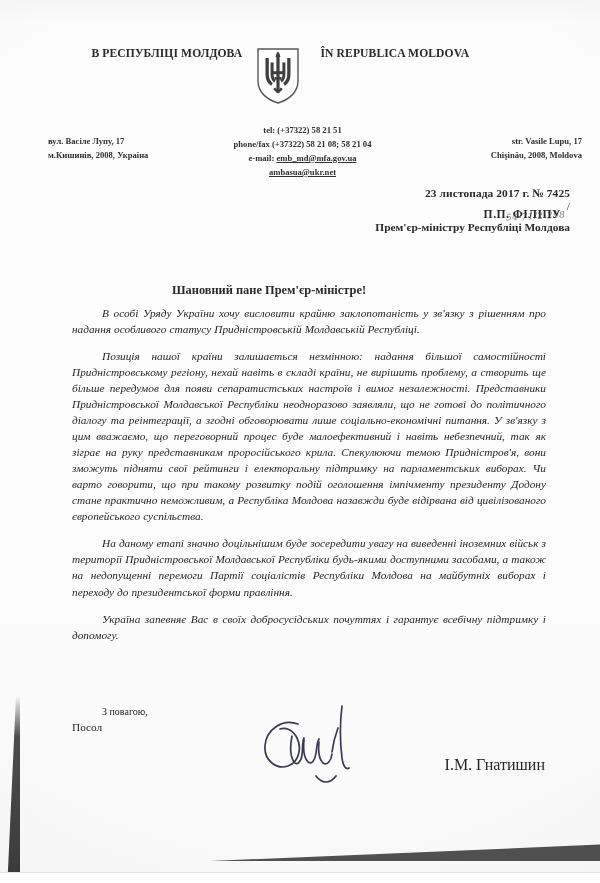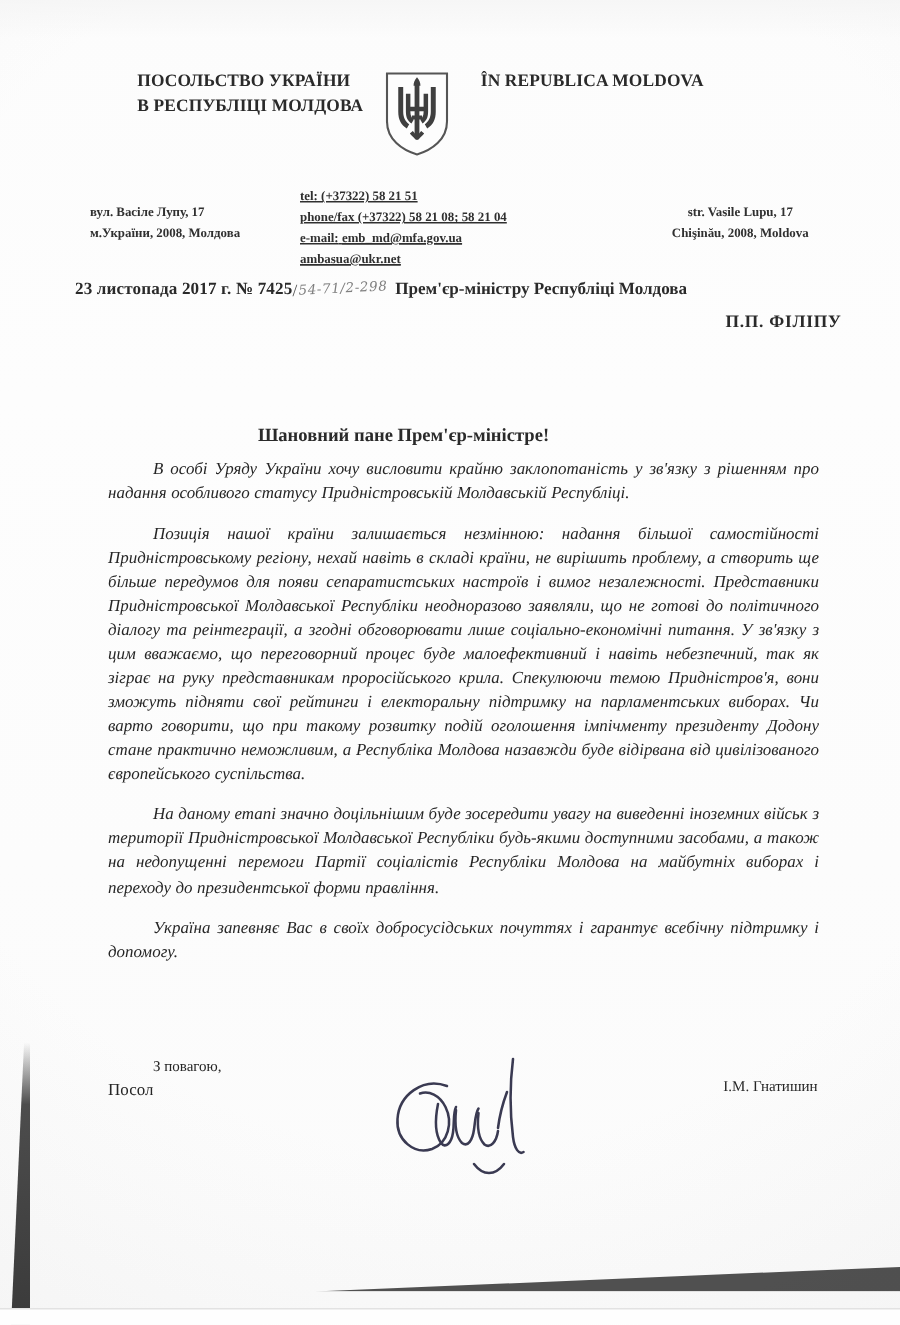--- a/index.html
+++ b/index.html
@@ -77,53 +77,54 @@
   }
   .contact-col {
     font-size: 8.6px;
     font-weight: bold;
     line-height: 1.62;
     color: #303030;
   }
   .contact-left {
     width: 200px;
     text-align: left;
-    padding-left: 60px;
+    padding-left: 48px;
     padding-top: 11px;
     box-sizing: border-box;
   }
   .contact-mid {
     width: 205px;
-    box-sizing: border-box;
-    text-decoration: underline;
+    text-align: center;
+    box-sizing: border-box;
   }
   .contact-right {
     width: 195px;
-    text-align: center;
+    text-align: right;
     padding-top: 11px;
     padding-right: 18px;
     box-sizing: border-box;
   }
   .contact-mid .email-link {
     text-decoration: underline;
     color: #303030;
   }
 
   
   .ref-row {
     position: absolute;
-    left: 50px;
+    left: 60px;
     top: 187px;
     width: 510px;
     font-size: 11.4px;
     font-weight: bold;
     color: #2a2a2a;
     display: flex;
-    align-items: center;
+    align-items: flex-end;
     white-space: nowrap;
+    flex-direction: column;
   }
   .ref-date { letter-spacing: 0.1px; }
   .ref-hand {
     display: inline-block;
     margin: 0 5px 0 1px;
     font-family: "DejaVu Serif", serif;
     font-style: italic;
     font-weight: normal;
     font-size: 9px;
     color: #6a6a6a;
@@ -192,22 +193,22 @@
   .sig-title {
     position: absolute;
     left: 72px;
     top: 721px;
     font-size: 11.3px;
     color: #262626;
   }
   .sig-name {
     position: absolute;
     right: 55px;
-    top: 719px;
-    font-size: 10px;
+    top: 756px;
+    font-size: 16px;
     color: #262626;
   }
   .signature-mark {
     position: absolute;
     left: 256px;
     top: 700px;
     width: 145px;
     height: 92px;
     pointer-events: none;
   }
@@ -256,21 +257,20 @@
 <body>
 
 <div class="page">
 
   <div class="paper-tone"></div>
   <div class="edge-top-fade"></div>
 
   <div class="letterhead">
 
     <div class="lh-left">
-      <div>ПОСОЛЬСТВО УКРАЇНИ</div>
       <div>В РЕСПУБЛІЦІ МОЛДОВА</div>
     </div>
 
     <div class="lh-emblem">
       <svg class="emblem-svg" width="44" height="58" viewBox="0 0 44 58" aria-hidden="true">
         <path d="M2 2 H42 V34 C42 46 32 53 22 56 C12 53 2 46 2 34 Z" fill="#fdfdfd" stroke="#555" stroke-width="1.4"></path>
         <g fill="#3f3f3f">
           <rect x="20.4" y="9" width="3.2" height="37" rx="1"></rect>
           <path d="M9.5 11 h3.3 v16.5 c0 4 1.6 6.6 4 8.4 l-1.6 2.8 c-3.8-2.4-5.7-6-5.7-11.2 Z"></path>
           <path d="M31.2 11 h3.3 v16.5 c0 5.2-1.9 8.8-5.7 11.2 l-1.6-2.8 c2.4-1.8 4-4.4 4-8.4 Z"></path>
@@ -286,21 +286,21 @@
 
     <div class="lh-right">
       <div>ÎN REPUBLICA MOLDOVA</div>
     </div>
   </div>
 
   <div class="contact-bar">
 
     <div class="contact-col contact-left">
       <div>вул. Васіле Лупу, 17</div>
-      <div>м.України, 2008, Молдова</div>
+      <div>м.Кишинів, 2008, Україна</div>
     </div>
 
     <div class="contact-col contact-mid">
       <div>tel: (+37322) 58 21 51</div>
       <div>phone/fax (+37322) 58 21 08; 58 21 04</div>
       <div>
         <span>e-mail:</span>
         <span class="email-link">emb_md@mfa.gov.ua</span>
       </div>
       <div class="email-link">ambasua@ukr.net</div>

